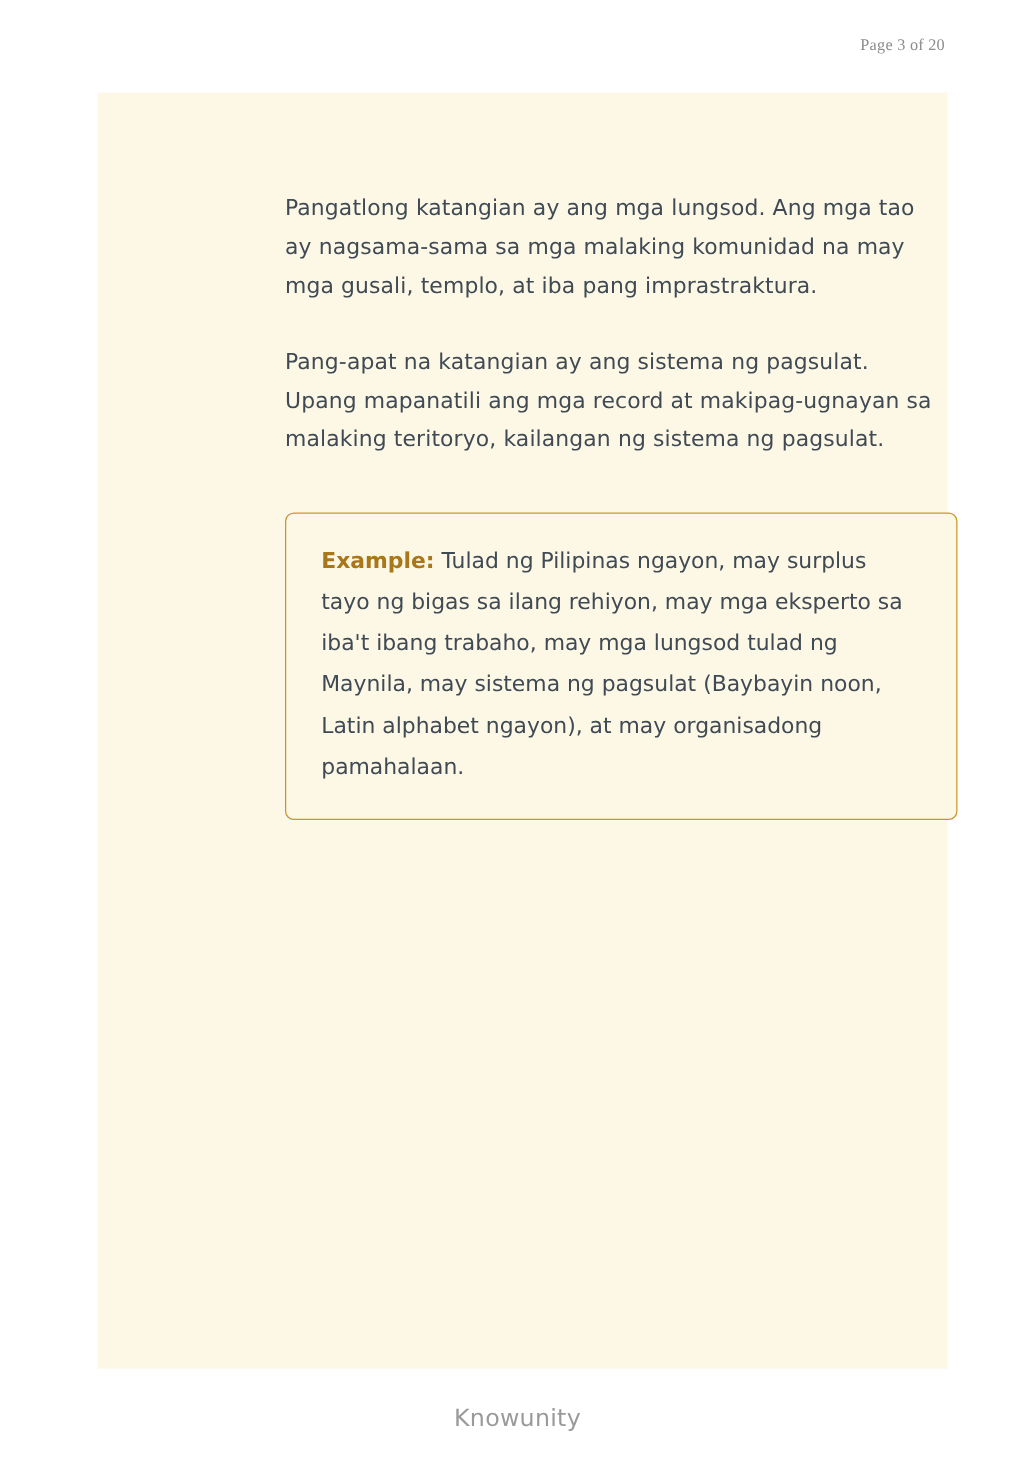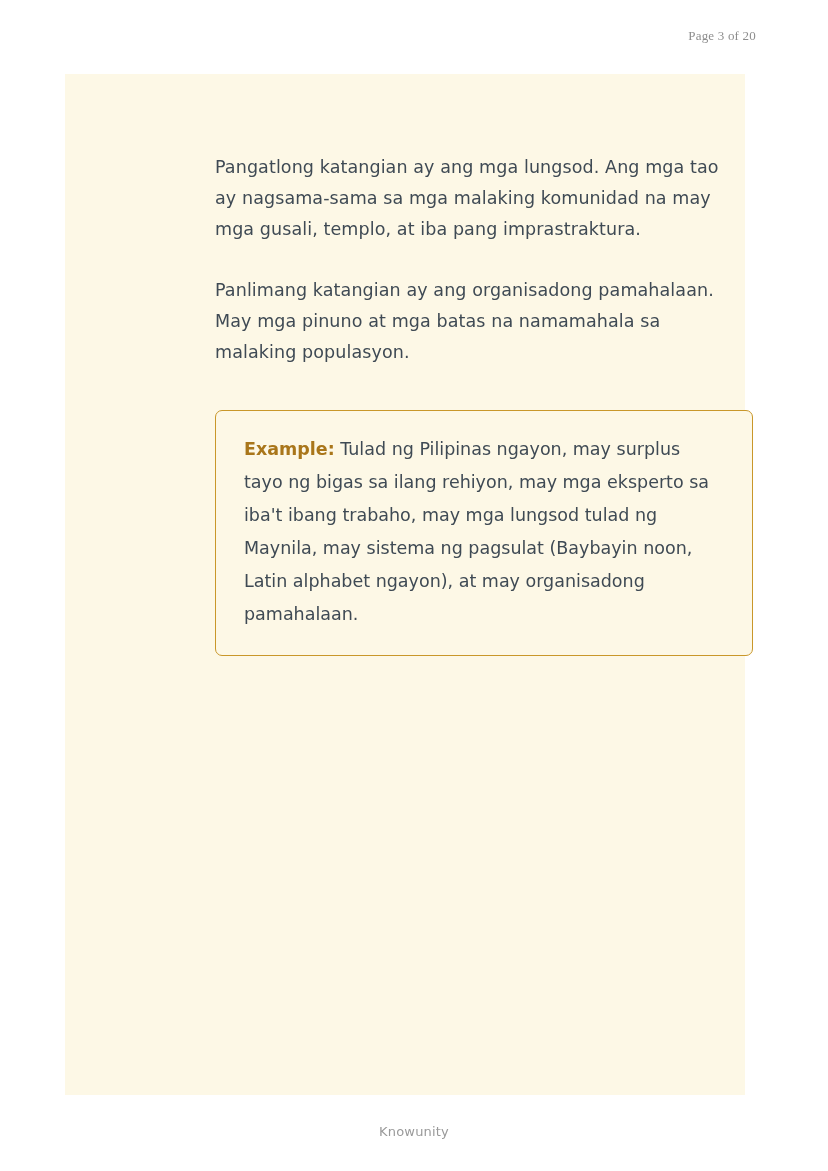--- a/index.html
+++ b/index.html
@@ -19,21 +19,21 @@
     top: 28px;
     right: 72px;
     font-family: "Liberation Serif", serif;
     font-size: 13px;
     color: #8d8d8d;
     letter-spacing: 0.2px;
     margin-left: 45px;
   }
   .page-sheet {
     position: absolute;
-    left: 65px;
+    left: 78px;
     top: 74px;
     width: 680px;
     height: 1021px;
     background: #fdf8e6;
   }
   .content {
     position: absolute;
     left: 150px;
     top: 78px;
     width: 528px;
@@ -64,34 +64,34 @@
   .example-label {
     font-weight: bold;
     color: #a9761a;
   }
   .footer-brand {
     position: absolute;
     left: 0;
     right: 0;
     top: 1124px;
     text-align: center;
-    font-size: 13px;
+    font-size: 19px;
     color: #9a9a9a;
     letter-spacing: 0.2px;
   }
 </style>
 </head>
 <body>
 
 <div class="page-header">Page 3 of 20</div>
 
 <div class="page-sheet">
   <div class="content">
     <p class="para">Pangatlong katangian ay ang mga lungsod. Ang mga tao ay nagsama-sama sa mga malaking komunidad na may mga gusali, templo, at iba pang imprastraktura.</p>
-    <p class="para">Panlimang katangian ay ang organisadong pamahalaan. May mga pinuno at mga batas na namamahala sa malaking populasyon.</p>
+    <p class="para">Pang-apat na katangian ay ang sistema ng pagsulat. Upang mapanatili ang mga record at makipag-ugnayan sa malaking teritoryo, kailangan ng sistema ng pagsulat.</p>
 
     <div class="example-box">
       <p class="example-text"><span class="example-label">Example:</span><span> Tulad ng Pilipinas ngayon, may surplus tayo ng bigas sa ilang rehiyon, may mga eksperto sa iba't ibang trabaho, may mga lungsod tulad ng Maynila, may sistema ng pagsulat (Baybayin noon, Latin alphabet ngayon), at may organisadong pamahalaan.</span></p>
     </div>
   </div>
 </div>
 
 <div class="footer-brand">Knowunity</div>
 
 </body></html>

